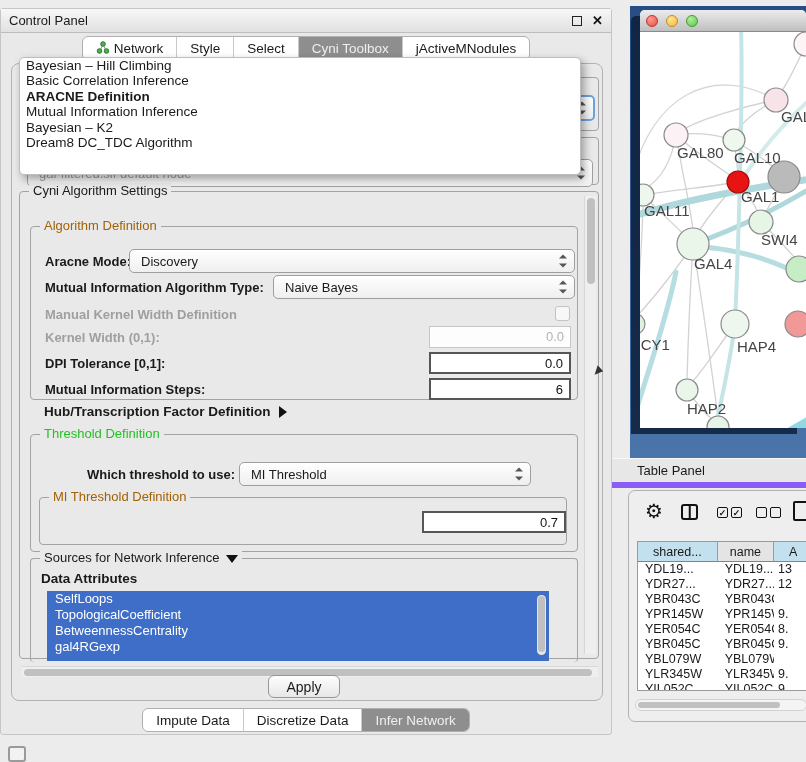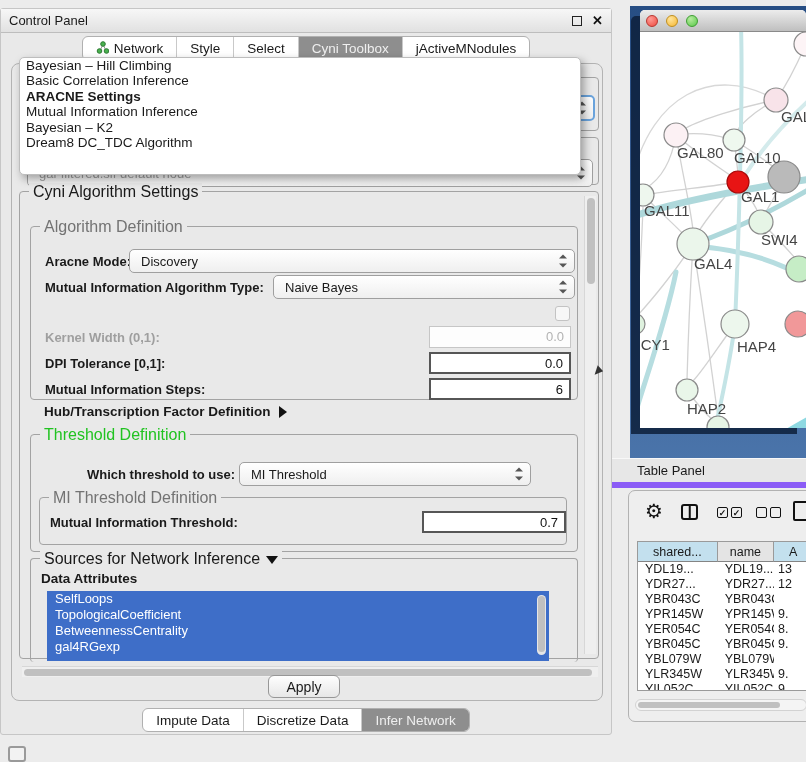--- a/index.html
+++ b/index.html
@@ -16,22 +16,22 @@
   .closebtn{font-size:13px;font-weight:bold;color:#111;line-height:10px}
 
   .tabset{display:flex;background:#fff;border:1px solid #b0b0b0;border-radius:6px;overflow:hidden;height:25px}
   .tab{display:flex;align-items:center;gap:5px;padding:0 13px;font-size:13.5px;border-right:1px solid #c9c9c9;white-space:nowrap}
   .tab:last-child{border-right:none}
   .tab.sel{background:#8e8e8e;color:#efefef}
 
   .outline{border:1px solid #b3b3b3;border-radius:8px;background:#e9e9e9}
 
   .groupbox{border:1px solid #a3a3a3;border-radius:4px}
-  .gtitle{position:absolute;top:-9px;left:9px;background:#e9e9e9;padding:0 4px;font-size:16px;white-space:nowrap}
-  .gtitle.blue{color:#737373}
+  .gtitle{position:absolute;top:-9px;left:9px;background:#e9e9e9;padding:0 4px;font-size:13px;white-space:nowrap}
+  .gtitle.blue{color:#a16207}
   .gtitle.green{color:#21c321}
 
   .lbl{font-size:13px;font-weight:bold;white-space:nowrap}
   .lbl.dis{color:#9f9f9f}
 
   .combo{background:linear-gradient(#ffffff,#efefef);border:1px solid #9f9f9f;border-radius:5px;
          display:flex;align-items:center;font-size:13px;padding-left:11px}
   .combo .step{position:absolute;right:7px;top:50%;width:8px;height:13px;transform:translateY(-50%)}
   .step::before{content:"";position:absolute;top:0;left:0;border-left:4px solid transparent;border-right:4px solid transparent;border-bottom:4.5px solid #555}
   .step::after{content:"";position:absolute;bottom:0;left:0;border-left:4px solid transparent;border-right:4px solid transparent;border-top:4.5px solid #555}
@@ -133,21 +133,21 @@
 
     <div class="a combo" style="left:26px;top:150px;width:566px;height:28px;color:#9c9c9c">
       <span>gal-filtered.sif default node</span>
       <span class="step"></span>
     </div>
 
     <div class="a popup" style="left:18px;top:48px;width:562px;height:118px">
       <div id="popup-items">
           <div class="pitem">Bayesian – Hill Climbing</div>
           <div class="pitem">Basic Correlation Inference</div>
-          <div class="pitem sel">ARACNE Settings</div>
+          <div class="pitem sel">ARACNE Definition</div>
           <div class="pitem">Mutual Information Inference</div>
           <div class="pitem">Bayesian – K2</div>
           <div class="pitem">Dream8 DC_TDC Algorithm</div>
         </div>
     </div>
 
     <div class="a groupbox" style="left:18px;top:182px;width:580px;height:468px">
       <span class="gtitle">Cyni Algorithm Settings</span>
 
       <div class="a track" style="right:2px;top:4px;width:12px;height:458px;border-left:1px solid #d7d7d7">
@@ -162,20 +162,21 @@
           <span>Discovery</span>
             <span class="step"></span>
         </div>
 
         <span class="a lbl" style="left:14px;top:53px">Mutual Information Algorithm Type:</span>
         <div class="a combo" style="left:242px;top:48px;width:302px;height:24px">
           <span>Naive Bayes</span>
             <span class="step"></span>
         </div>
 
+        <span class="a lbl dis" style="left:14px;top:80px">Manual Kernel Width Definition</span>
         <div class="a cb" style="left:524px;top:79px;width:15px;height:15px"></div>
 
         <span class="a lbl dis" style="left:14px;top:103px">Kernel Width (0,1):</span>
         <div class="a nf dis" style="left:398px;top:99px;width:142px;height:22px">0.0</div>
 
         <span class="a lbl" style="left:14px;top:129px">DPI Tolerance [0,1]:</span>
         <div class="a nf" style="left:398px;top:125px;width:142px;height:22px">0.0</div>
 
         <span class="a lbl" style="left:14px;top:155px">Mutual Information Steps:</span>
         <div class="a nf" style="left:398px;top:151px;width:142px;height:22px">6</div>
@@ -189,21 +190,20 @@
         <span class="gtitle green">Threshold Definition</span>
 
         <span class="a lbl" style="left:56px;top:32px">Which threshold to use:</span>
         <div class="a combo" style="left:208px;top:27px;width:292px;height:24px">
           <span>MI Threshold</span>
             <span class="step"></span>
         </div>
 
         <div class="a groupbox" style="left:8px;top:62px;width:528px;height:48px">
           <span class="gtitle blue">MI Threshold Definition</span>
-          <span class="a lbl" style="left:10px;top:17px">Mutual Information Threshold:</span>
           <div class="a nf" style="left:382px;top:13px;width:144px;height:22px">0.7</div>
         </div>
       </div>
 
       <div class="a groupbox" style="left:10px;top:366px;width:548px;height:104px;border-bottom:none">
         <span class="gtitle"><span>Sources for Network Inference</span><span class="down-tri"></span></span>
         <span class="a lbl" style="left:10px;top:12px;font-size:13.5px">Data Attributes</span>
         <div class="a srclist" style="left:16px;top:32px;width:502px;height:70px" id="src-list">
           <div class="a track" style="right:3px;top:4px;width:9px;height:60px;background:#e6e6e6;border-radius:5px">
             <div class="thumb a" style="left:1px;top:1px;width:7px;height:56px"></div>

